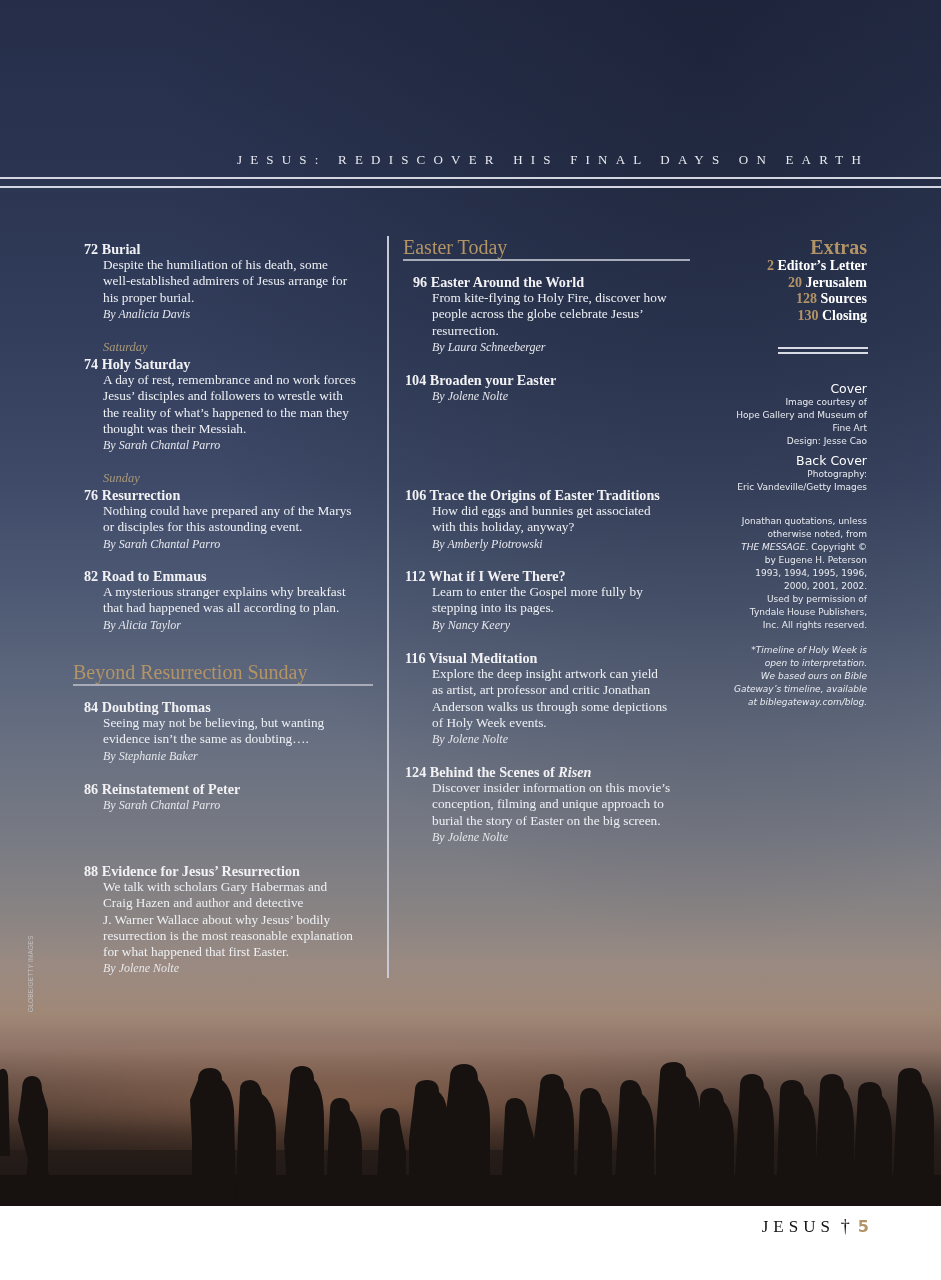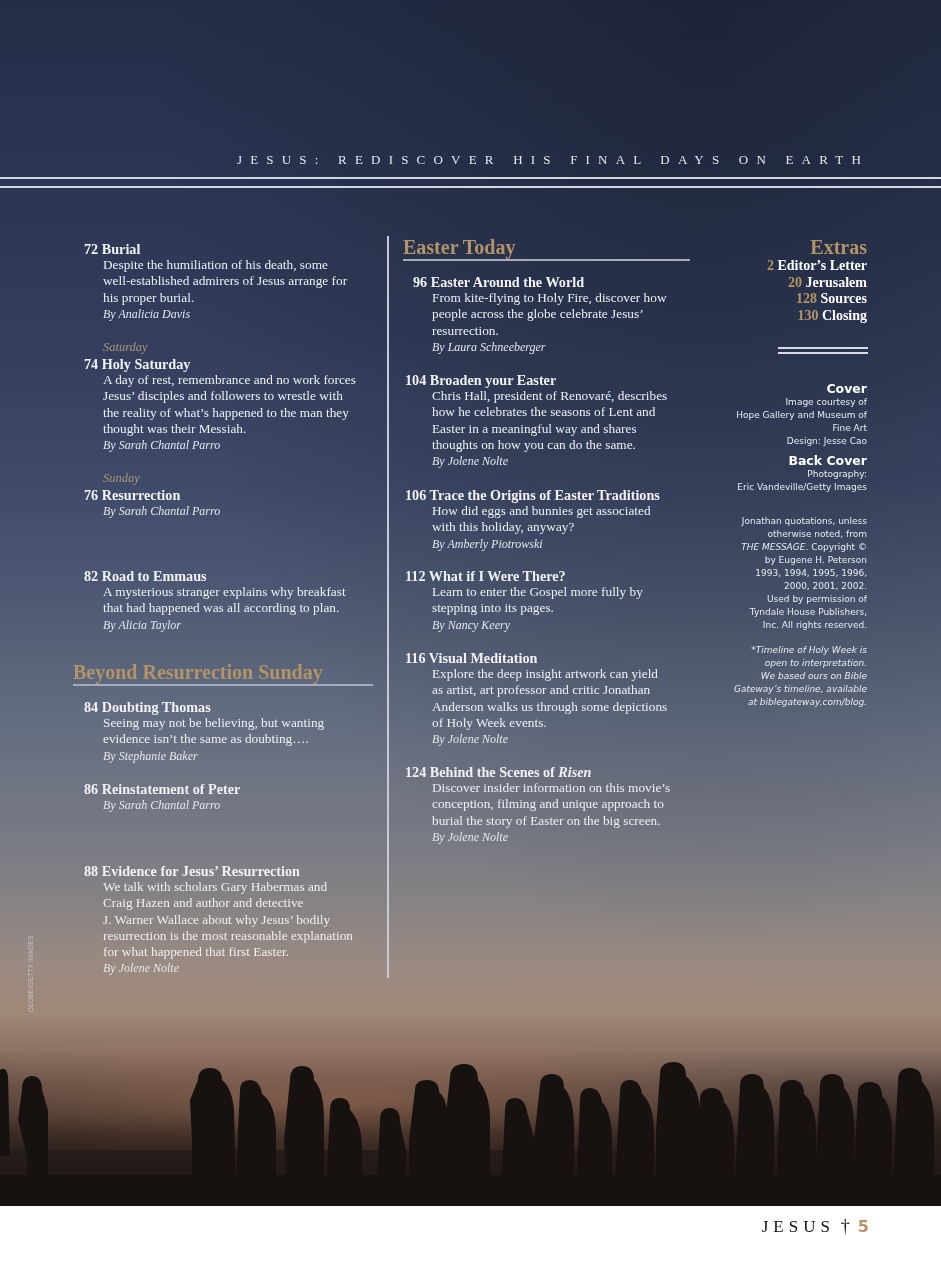--- a/index.html
+++ b/index.html
@@ -51,38 +51,38 @@
 
   .entry { position: absolute; color: #f2f2f4; }
   .entry .title { font-weight: bold; font-size: 14.2px; line-height: 16px; white-space: nowrap; }
   .entry .title .num { font-weight: bold; }
   .entry .desc { font-size: 13.3px; line-height: 16.3px; padding-left: 19px; color: #eef0f4; }
   .entry .byline { font-style: italic; font-size: 12px; line-height: 16.3px; padding-left: 19px; color: #e6e7ec; }
   .entry.wide .desc, .entry.wide .byline { padding-left: 27px; }
   .day-label { position: absolute; color: #a89878; font-style: italic; font-size: 12.5px; }
 
   .section-head {
-    position: absolute; color: #b39466; font-weight: bold; font-size: 20px; line-height: 22px;
+    position: absolute; color: #b39466; font-weight: normal; font-size: 20px; line-height: 22px;
     white-space: nowrap;
   }
   .section-rule { position: absolute; height: 2px; background: #a8acb8; }
 
   .extras { position: absolute; right: 74px; top: 236px; text-align: right; color: #fff; }
   .extras .head { color: #b39466; font-weight: bold; font-size: 20px; line-height: 22px; }
   .extras .item { font-weight: bold; font-size: 14px; line-height: 16.5px; white-space: nowrap; }
   .extras .item .num { color: #b39466; }
 
   .double-rule { position: absolute; left: 778px; width: 90px; height: 2px; background: #d8dbe3; }
 
   .credits {
     position: absolute; right: 74px; text-align: right; color: #e9ebf0;
     font-family: "DejaVu Sans", "Liberation Sans", sans-serif;
     font-size: 9px; line-height: 13px;
   }
-  .credits .chead { font-weight: bold; font-size: 12.5px; line-height: 15px; color: #fff; }
+  .credits .chead { font-weight: normal; font-size: 12.5px; line-height: 15px; color: #fff; }
   .credits i { font-style: italic; }
 
   .photo-credit {
     position: absolute; left: 27px; top: 1012px; transform: rotate(-90deg); transform-origin: left top;
     font-family: "Liberation Sans", sans-serif; font-size: 6.5px; letter-spacing: 0.2px;
     color: #c3c0c0; white-space: nowrap;
   }
 
   .footer {
     position: absolute; right: 72px; top: 1216px; white-space: nowrap;
@@ -148,20 +148,24 @@
     <div>Jesus’ disciples and followers to wrestle with</div>
     <div>the reality of what’s happened to the man they</div>
     <div>thought was their Messiah.</div>
   </div>
   <div class="byline">By Sarah Chantal Parro</div>
 </div>
 
 <div class="day-label" style="left:103px; top:471px;">Sunday</div>
 <div class="entry" style="left:84px; top:487px;">
   <div class="title"><span class="num">76</span> <span>Resurrection</span></div>
+  <div class="desc">
+    <div>Nothing could have prepared any of the Marys</div>
+    <div>or disciples for this astounding event.</div>
+  </div>
   <div class="byline">By Sarah Chantal Parro</div>
 </div>
 
 <div class="entry" style="left:84px; top:568px;">
   <div class="title"><span class="num">82</span> <span>Road to Emmaus</span></div>
   <div class="desc">
     <div>A mysterious stranger explains why breakfast</div>
     <div>that had happened was all according to plan.</div>
   </div>
   <div class="byline">By Alicia Taylor</div>
@@ -206,26 +210,20 @@
   <div class="desc" style="padding-left:19px">
     <div>From kite-flying to Holy Fire, discover how</div>
     <div>people across the globe celebrate Jesus’</div>
     <div>resurrection.</div>
   </div>
   <div class="byline" style="padding-left:19px">By Laura Schneeberger</div>
 </div>
 
 <div class="entry wide" style="left:405px; top:372px;">
   <div class="title"><span class="num">104</span> <span>Broaden your Easter</span></div>
-  <div class="desc">
-    <div>Chris Hall, president of Renovaré, describes</div>
-    <div>how he celebrates the seasons of Lent and</div>
-    <div>Easter in a meaningful way and shares</div>
-    <div>thoughts on how you can do the same.</div>
-  </div>
   <div class="byline">By Jolene Nolte</div>
 </div>
 
 <div class="entry wide" style="left:405px; top:487px;">
   <div class="title"><span class="num">106</span> <span>Trace the Origins of Easter Traditions</span></div>
   <div class="desc">
     <div>How did eggs and bunnies get associated</div>
     <div>with this holiday, anyway?</div>
   </div>
   <div class="byline">By Amberly Piotrowski</div>

